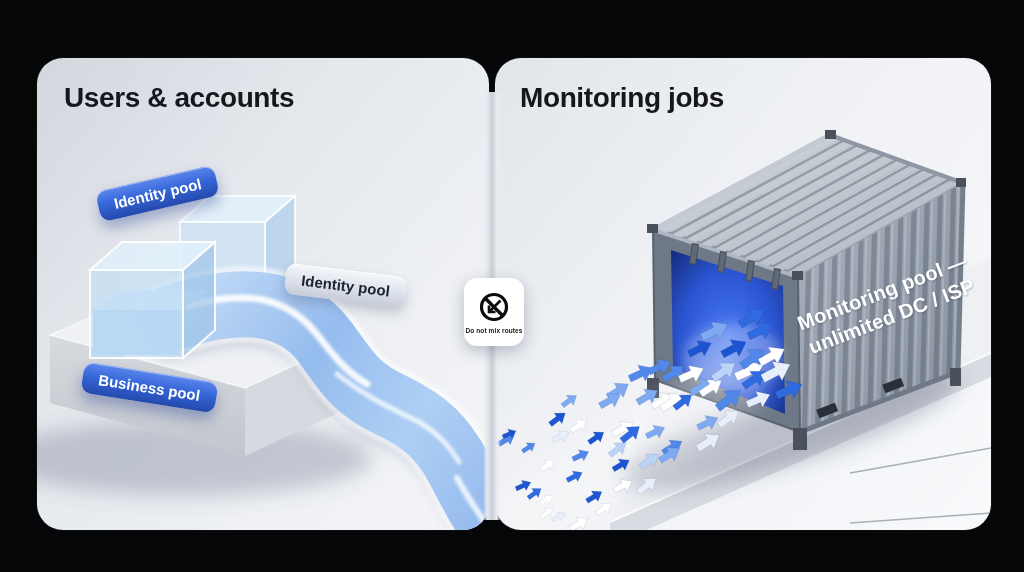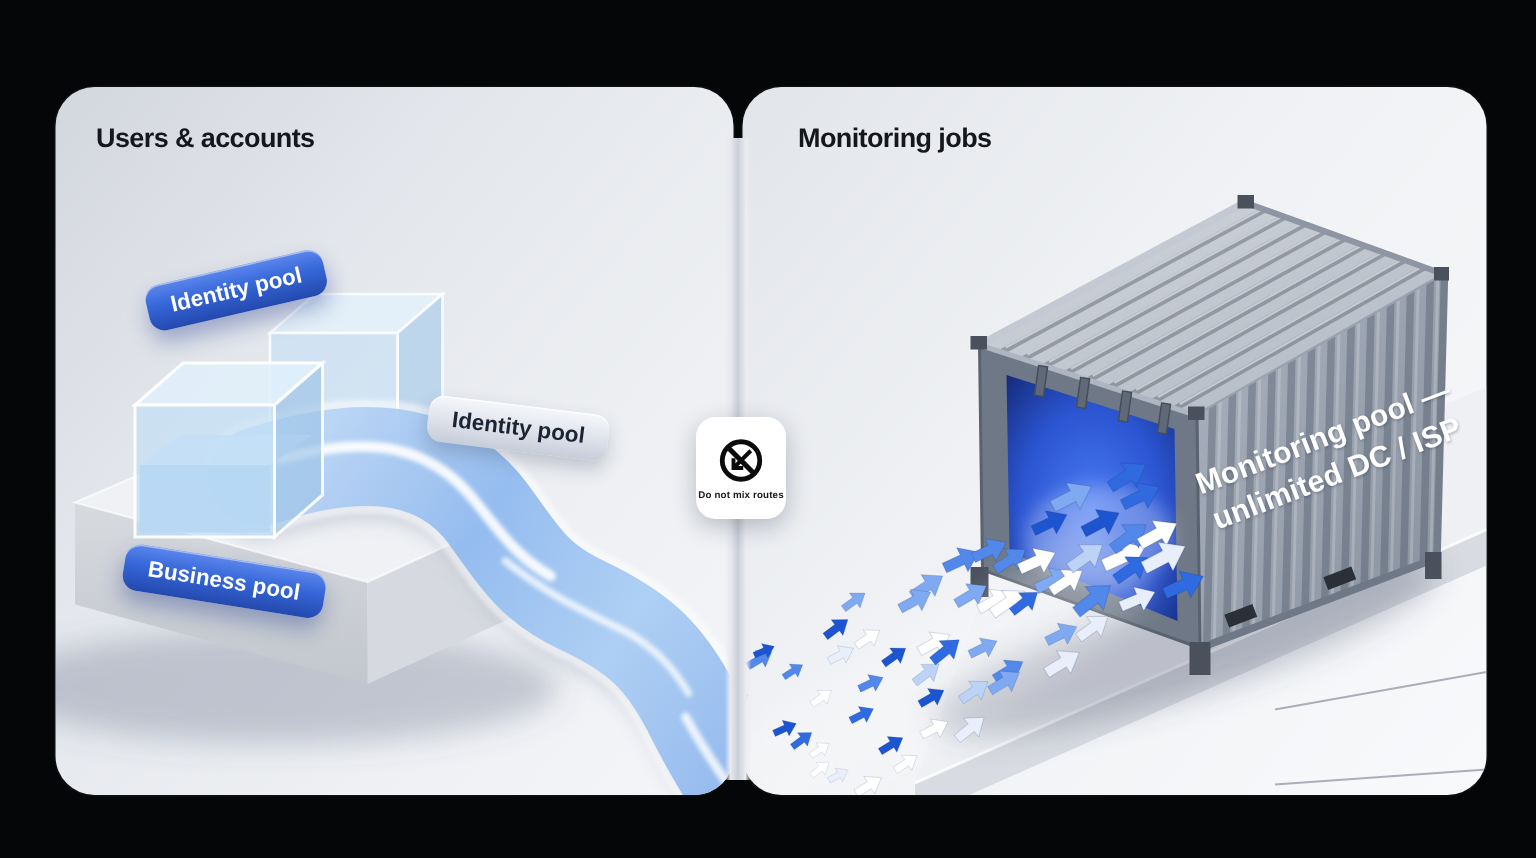--- a/index.html
+++ b/index.html
@@ -16,23 +16,23 @@
   #panel-left{
     left:37px;width:452px;
     background:linear-gradient(130deg,#d3d7de 0%,#e4e7ec 35%,#eef0f3 70%,#f4f5f8 100%);
   }
   #panel-right{
     left:495px;width:496px;
     background:linear-gradient(130deg,#e2e5ea 0%,#eff1f4 40%,#f8f9fb 100%);
   }
   .panel-title{
     position:absolute;left:27px;top:24px;
-    font-size:18px;font-weight:700;color:#15171c;letter-spacing:-.4px;
-  }
-  #panel-right .panel-title{left:25px;margin-left:12px;}
+    font-size:28px;font-weight:700;color:#15171c;letter-spacing:-.4px;
+  }
+  #panel-right .panel-title{left:25px;}
   .scene{position:absolute;left:0;top:0;}
 
   
   #seam-strip{
     position:absolute;left:483px;top:92px;width:18px;height:428px;z-index:5;
     background:linear-gradient(90deg,rgba(226,229,235,0) 0%,#e7e9ee 22%,#cbcfd8 49%,#cbcfd8 51%,#eaecf0 78%,rgba(240,241,244,0) 100%);
   }
 
   
   #no-mix-badge{

